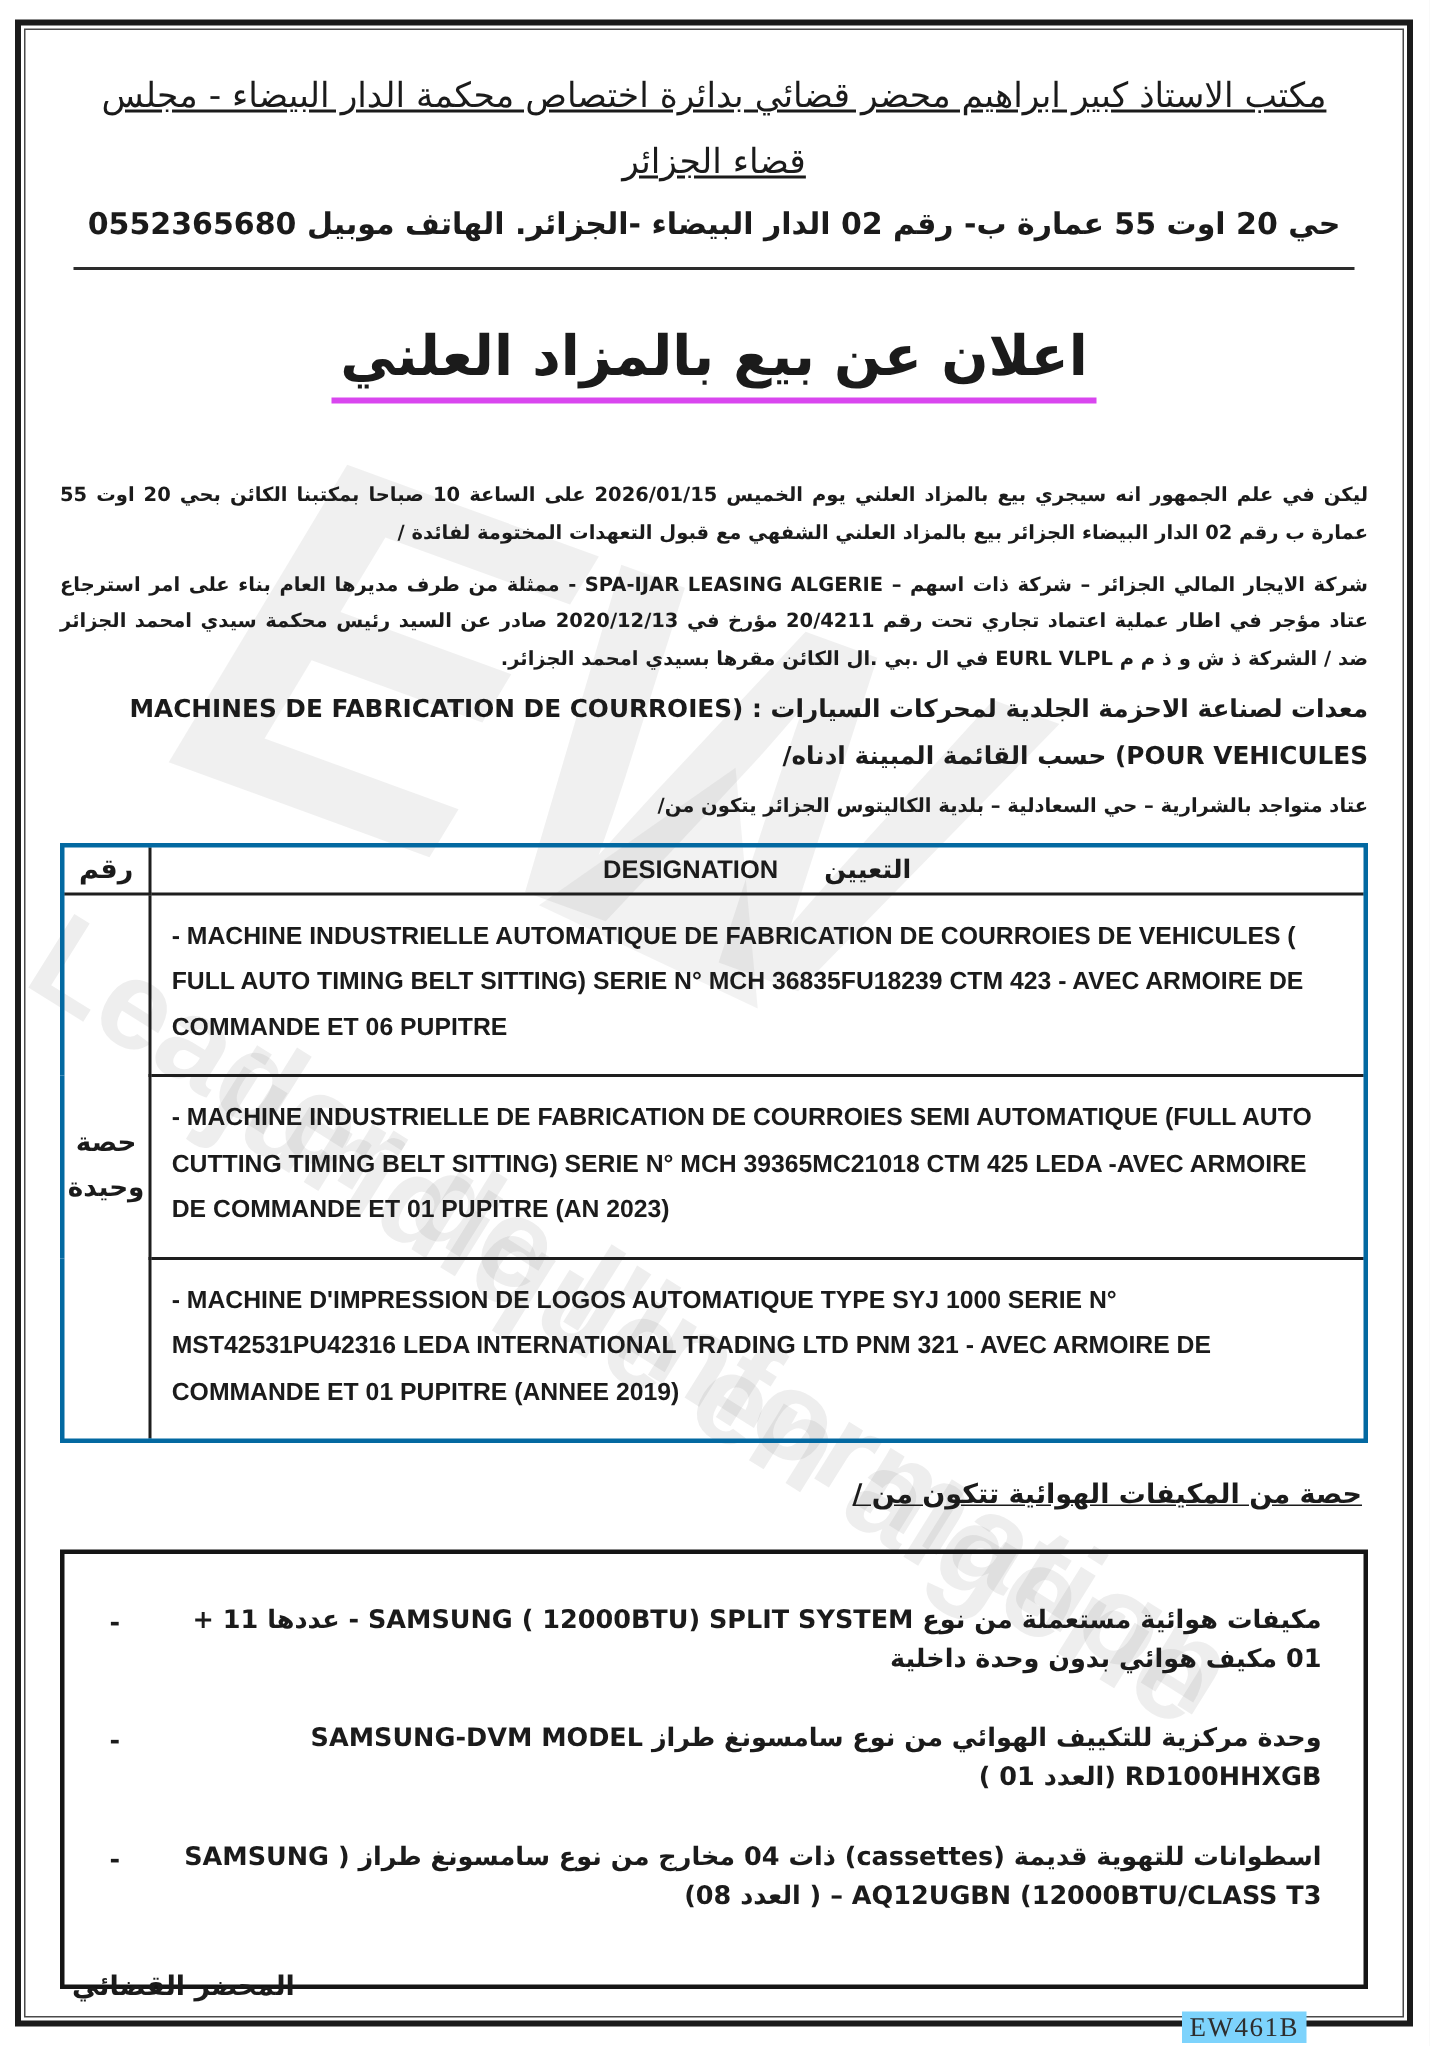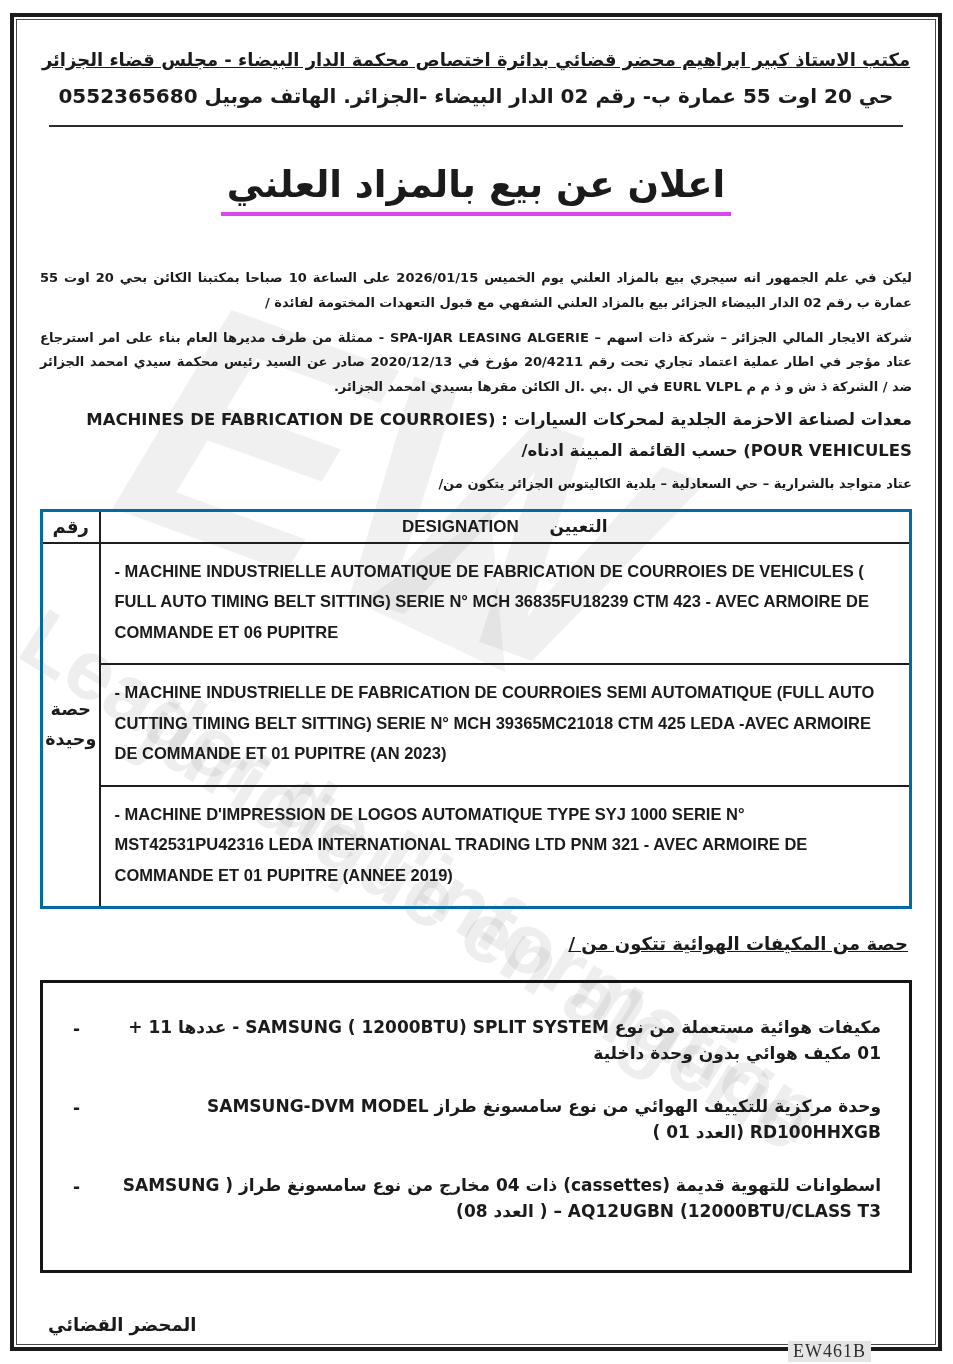--- a/index.html
+++ b/index.html
@@ -39,21 +39,21 @@
     position: absolute; inset: 2px;
     border: 1px solid #4a4a4a;
   }
   .content {
     position: absolute; inset: 0;
     padding: 14px 26px 0 26px;
     overflow: hidden;
   }
   
   .header { text-align: center; padding-top: 12px; direction: rtl; }
-  .h-line1 { font-size: 18px; font-weight: bold; text-decoration: underline; line-height: 1.9; }
+  .h-line1 { font-size: 23px; font-weight: normal; text-decoration: underline; line-height: 1.9; }
   .h-line2 { font-size: 20px; font-weight: bold; line-height: 1.9; }
   .divider { margin: 10px auto 0 auto; width: 98%; border-top: 2px solid #2c2c2c; }
   
   .title-wrap { text-align: center; margin-top: 36px; }
   .title {
     display: inline-block; direction: rtl;
     font-size: 37px; font-weight: bold;
     border-bottom: 4px solid #d946ef;
     padding: 0 6px 6px 6px;
   }
@@ -107,21 +107,21 @@
     position: absolute; left: 16px; top: 2px;
     direction: ltr; font-size: 17px; font-weight: bold;
   }
   
   .signature {
     position: absolute; left: 34px; bottom: 12px; z-index: 3;
     direction: rtl; font-size: 18px; font-weight: bold;
   }
   .ref-code {
     position: absolute; right: 82px; bottom: 2px; z-index: 4;
-    background: #e5e5e5; padding: 0 5px;
+    background: #7dd3fc; padding: 0 5px;
     font-family: "Liberation Serif", serif;
     font-size: 18px; color: #2e2e2e; letter-spacing: 1px;
   }
 </style>
 </head>
 <body>
 
 <div class="page">
 
   <div class="wm wm-logo">EW</div>

